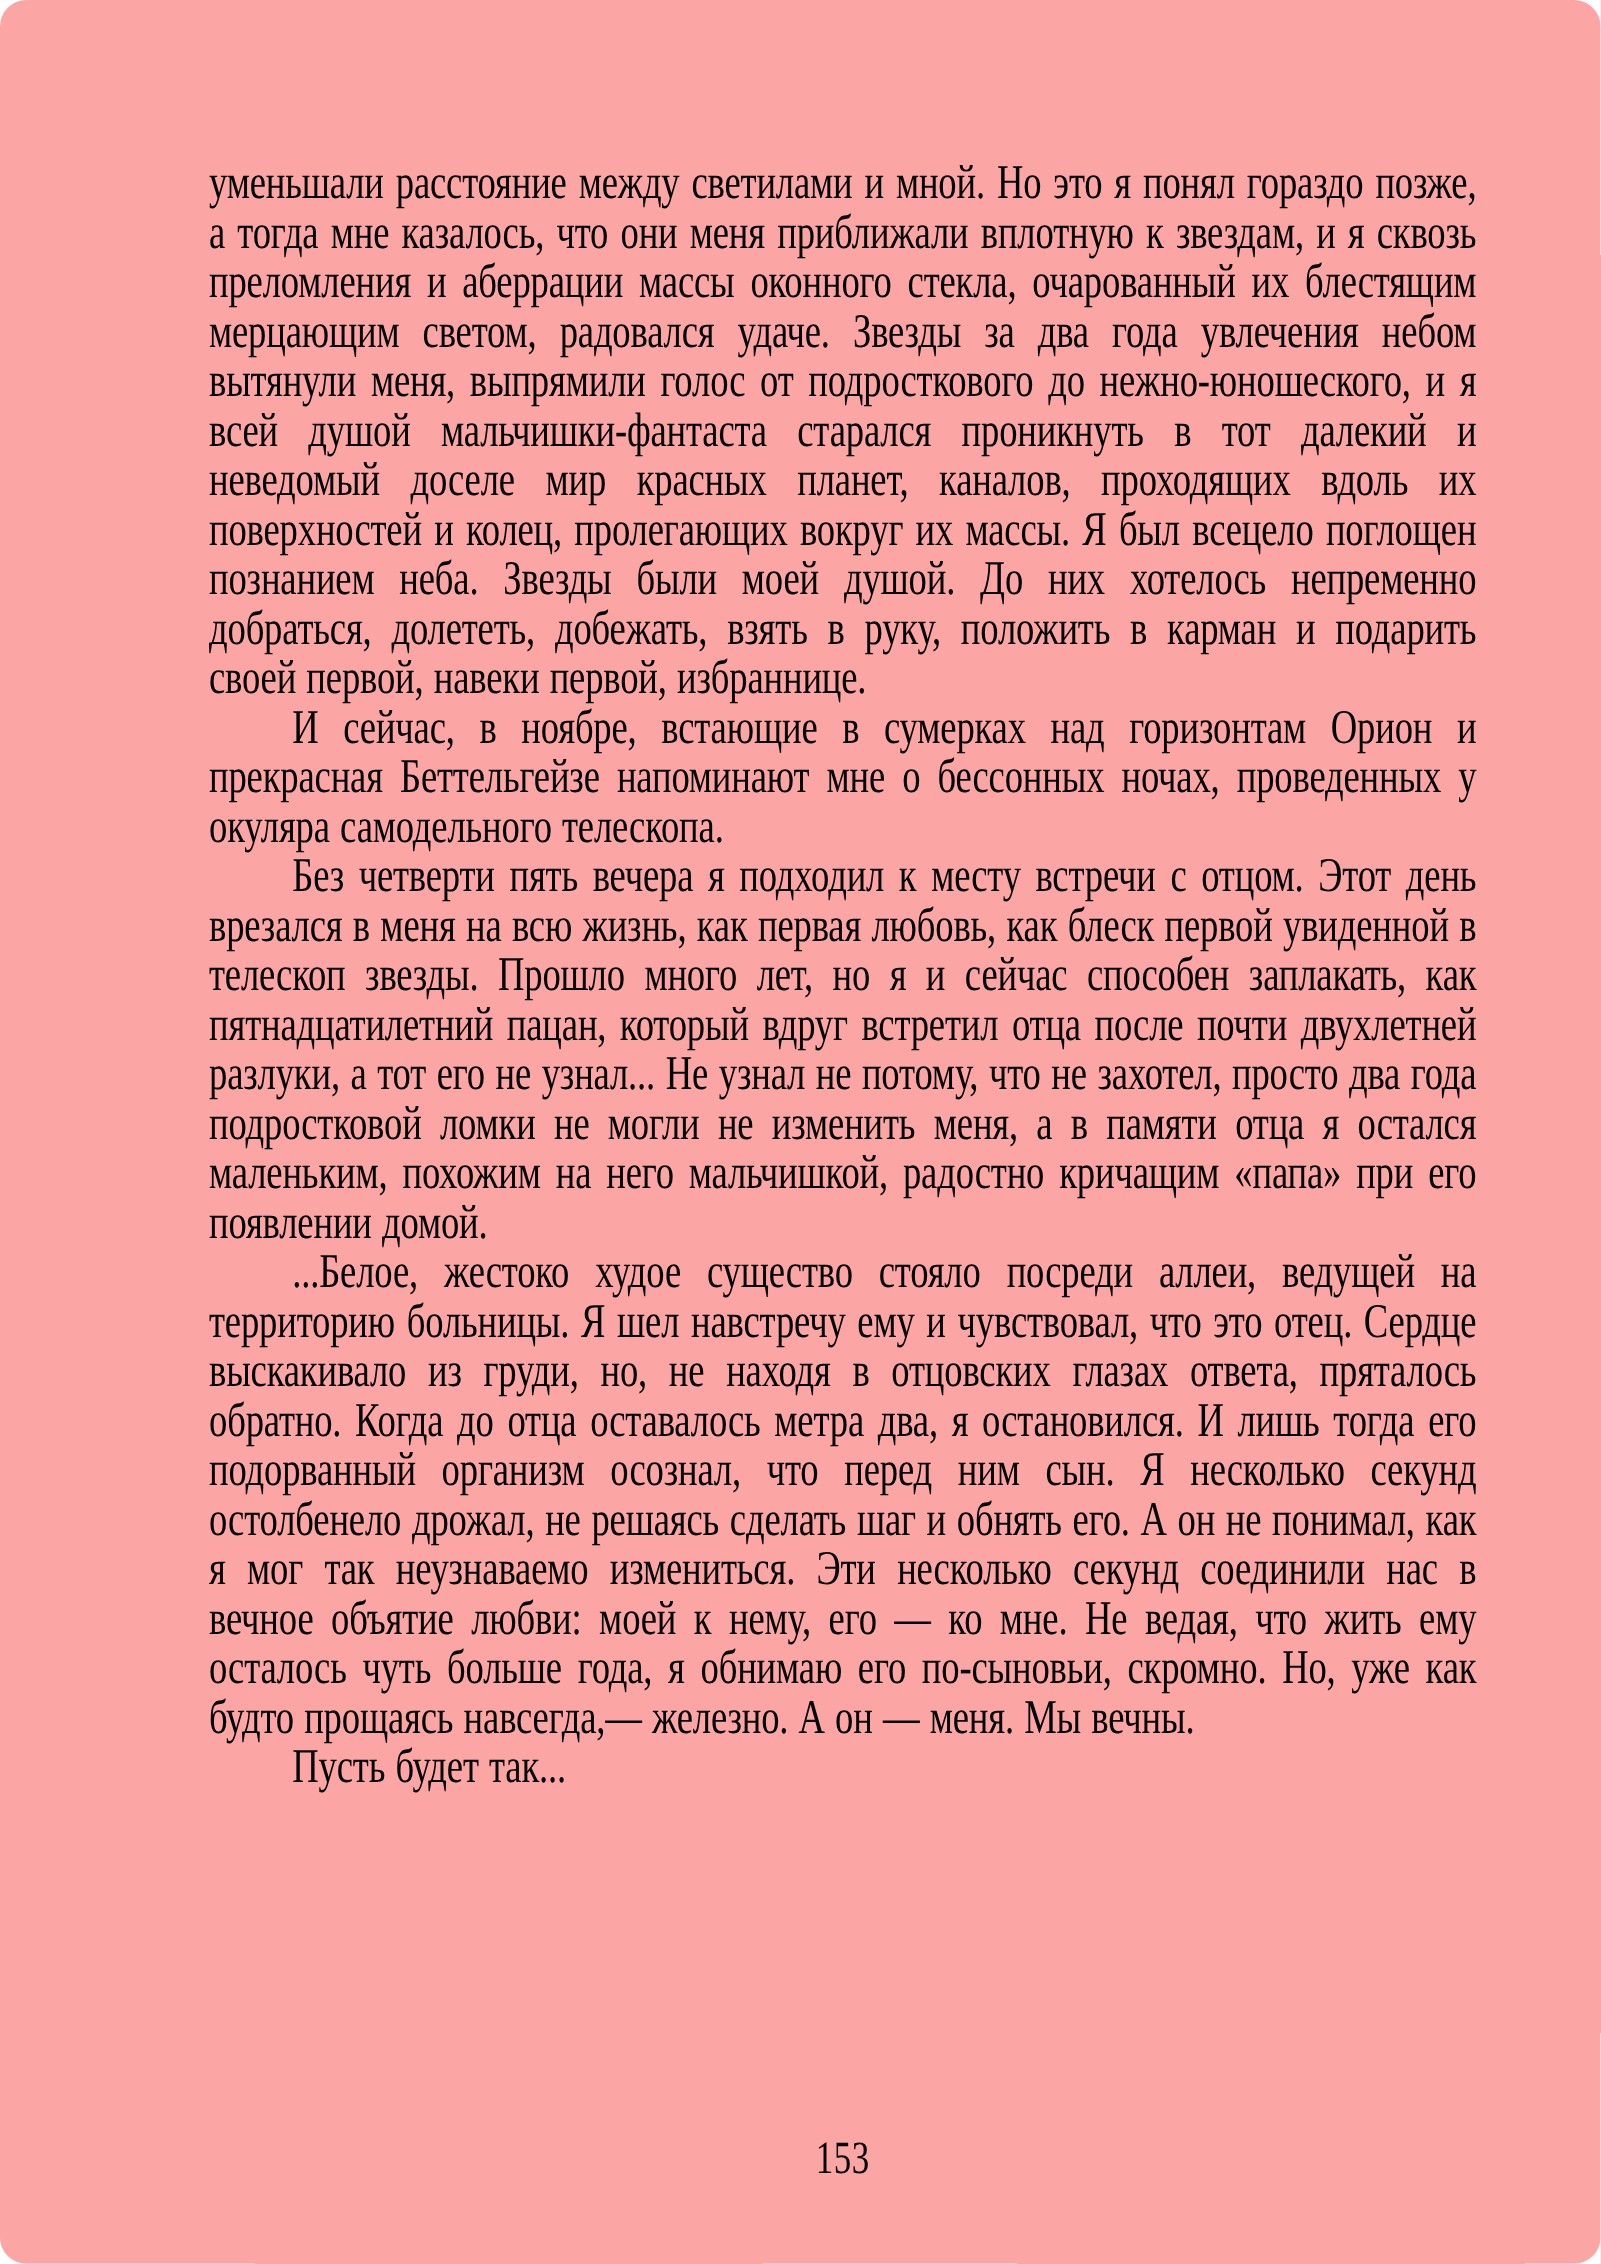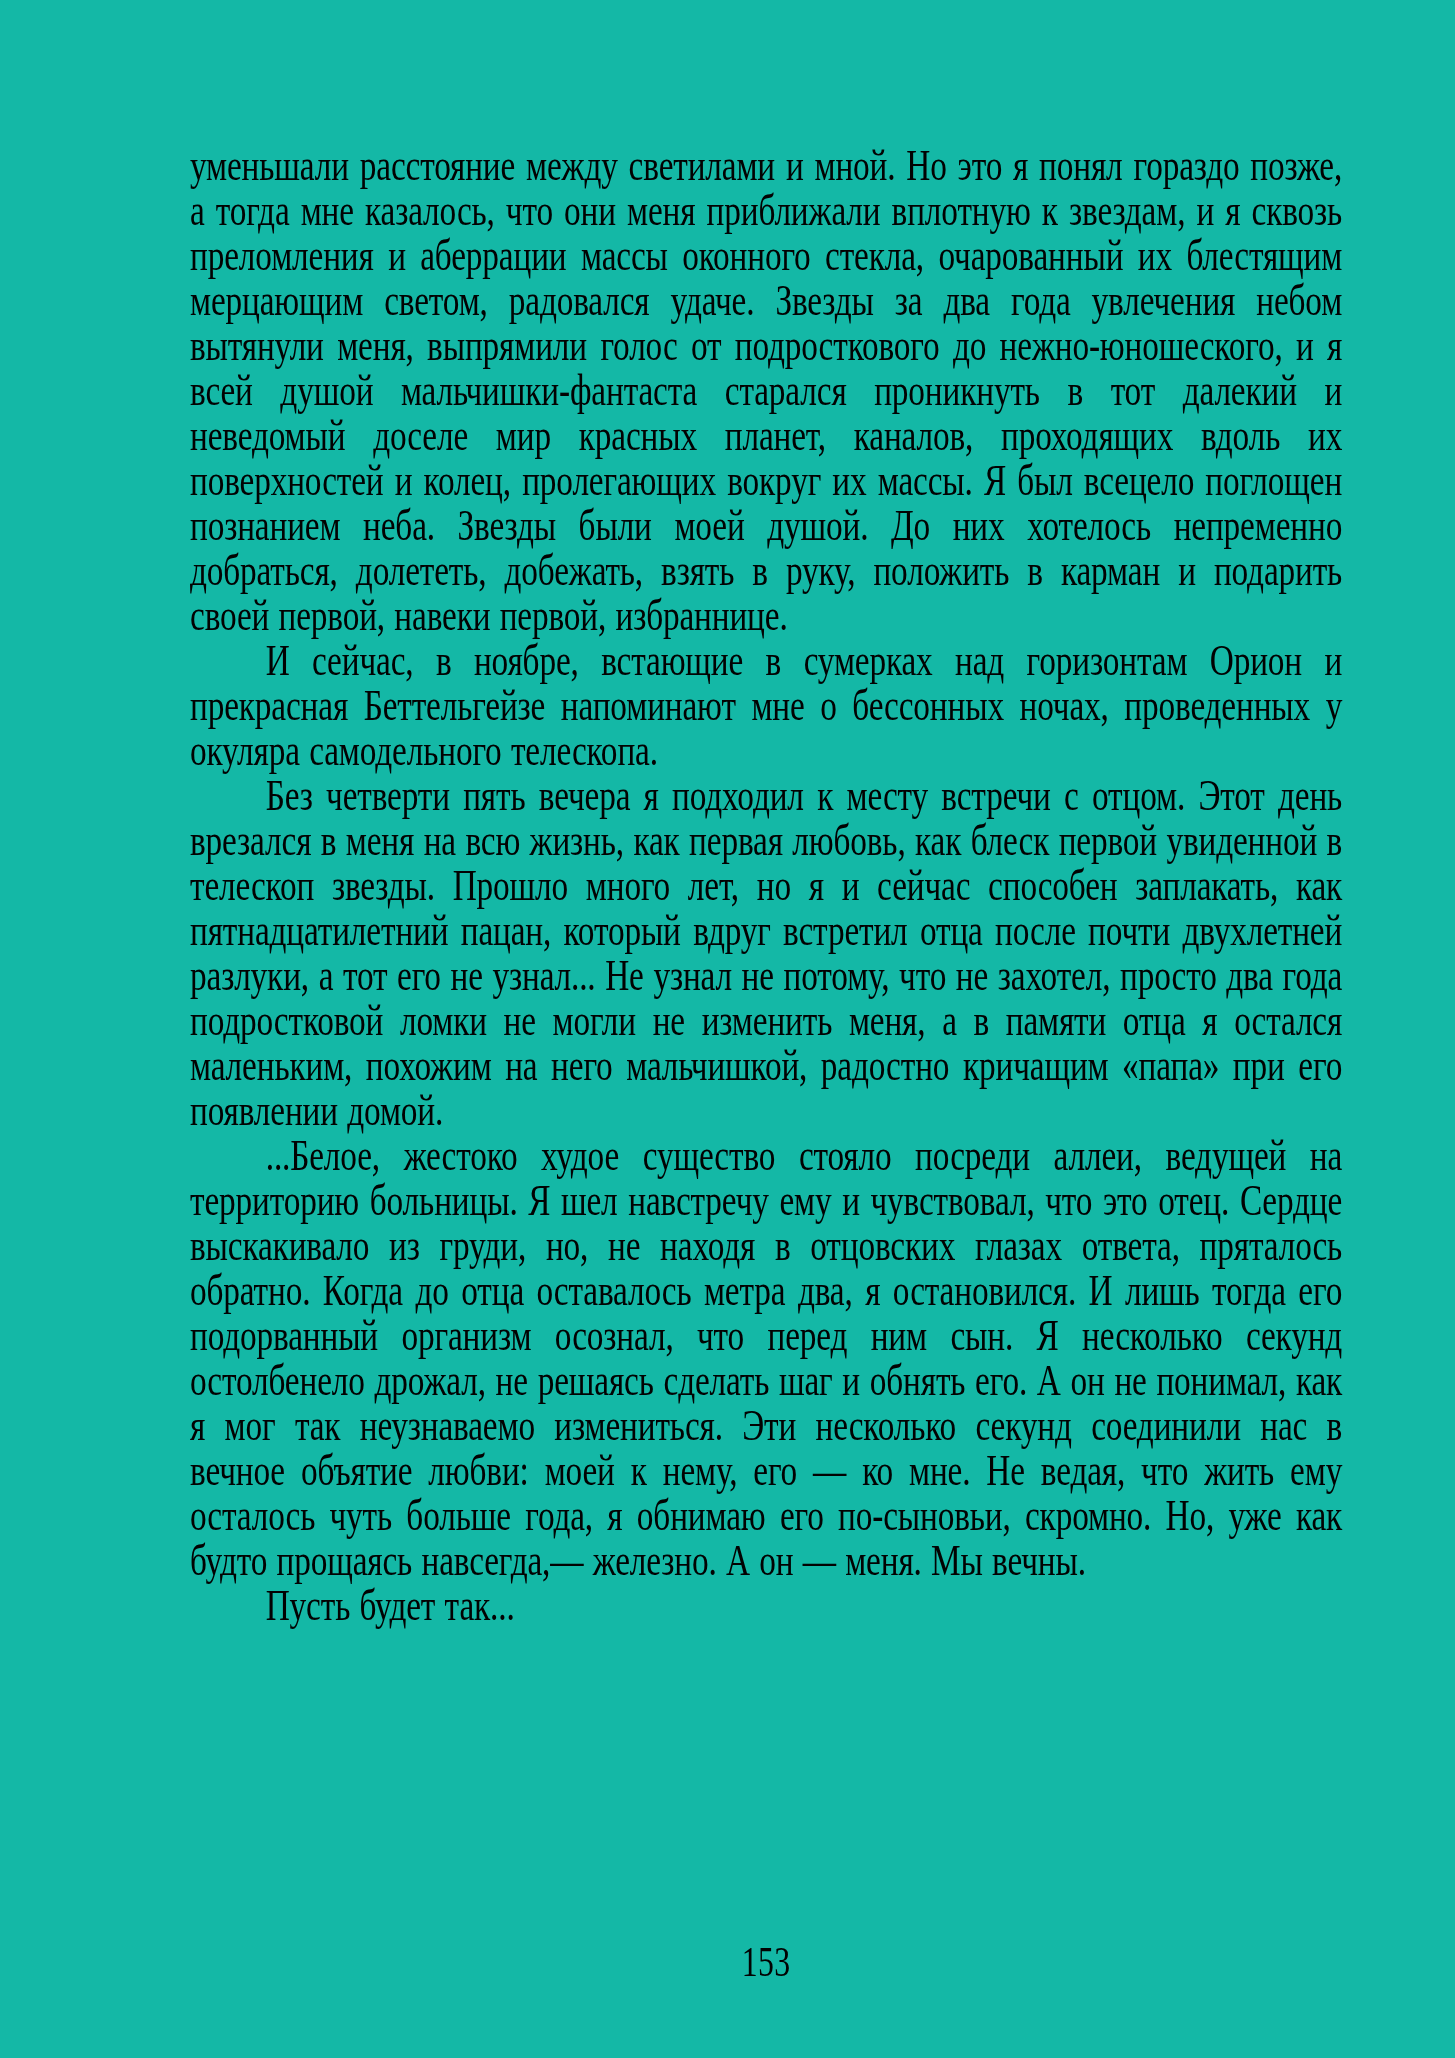--- a/index.html
+++ b/index.html
@@ -4,24 +4,25 @@
 <style>
   html, body {
     margin: 0;
     padding: 0;
     background: #ffffff;
   }
   .page {
     position: relative;
     width: 1455px;
     height: 2058px;
-    background: #14b8a6;
+    background: #fca5a5;
     overflow: hidden;
     font-family: "Liberation Serif", "DejaVu Serif", serif;
     color: #020202;
+    border-radius: 24px;
   }
   .text-block {
     position: absolute;
     left: 190px;
     top: 143px;
     width: 1522px;              
     transform: scaleX(0.757);   
     transform-origin: 0 0;
     font-size: 44px;
     line-height: 45px;

